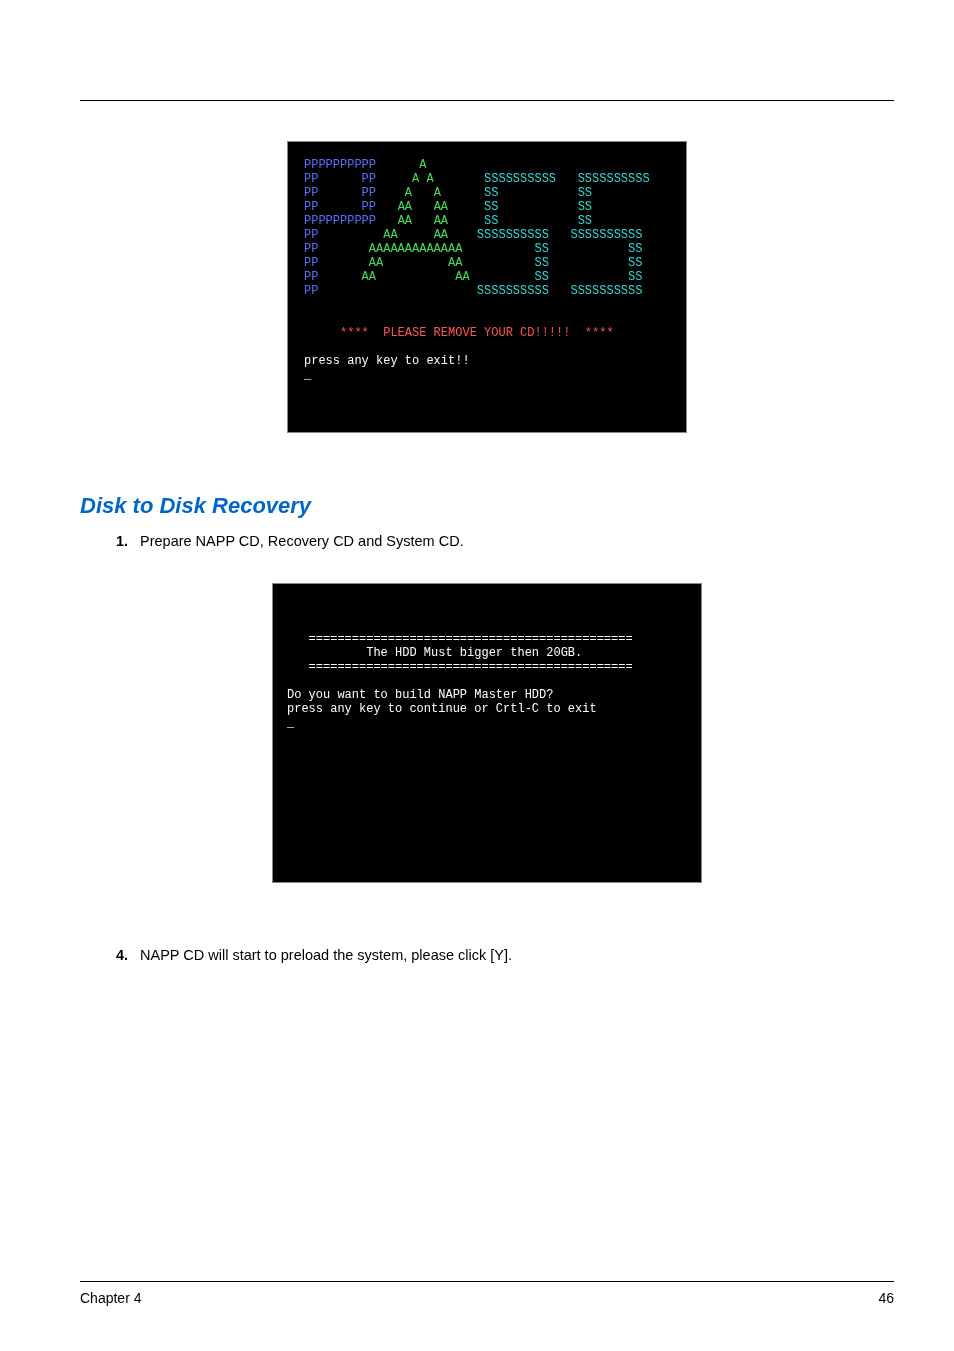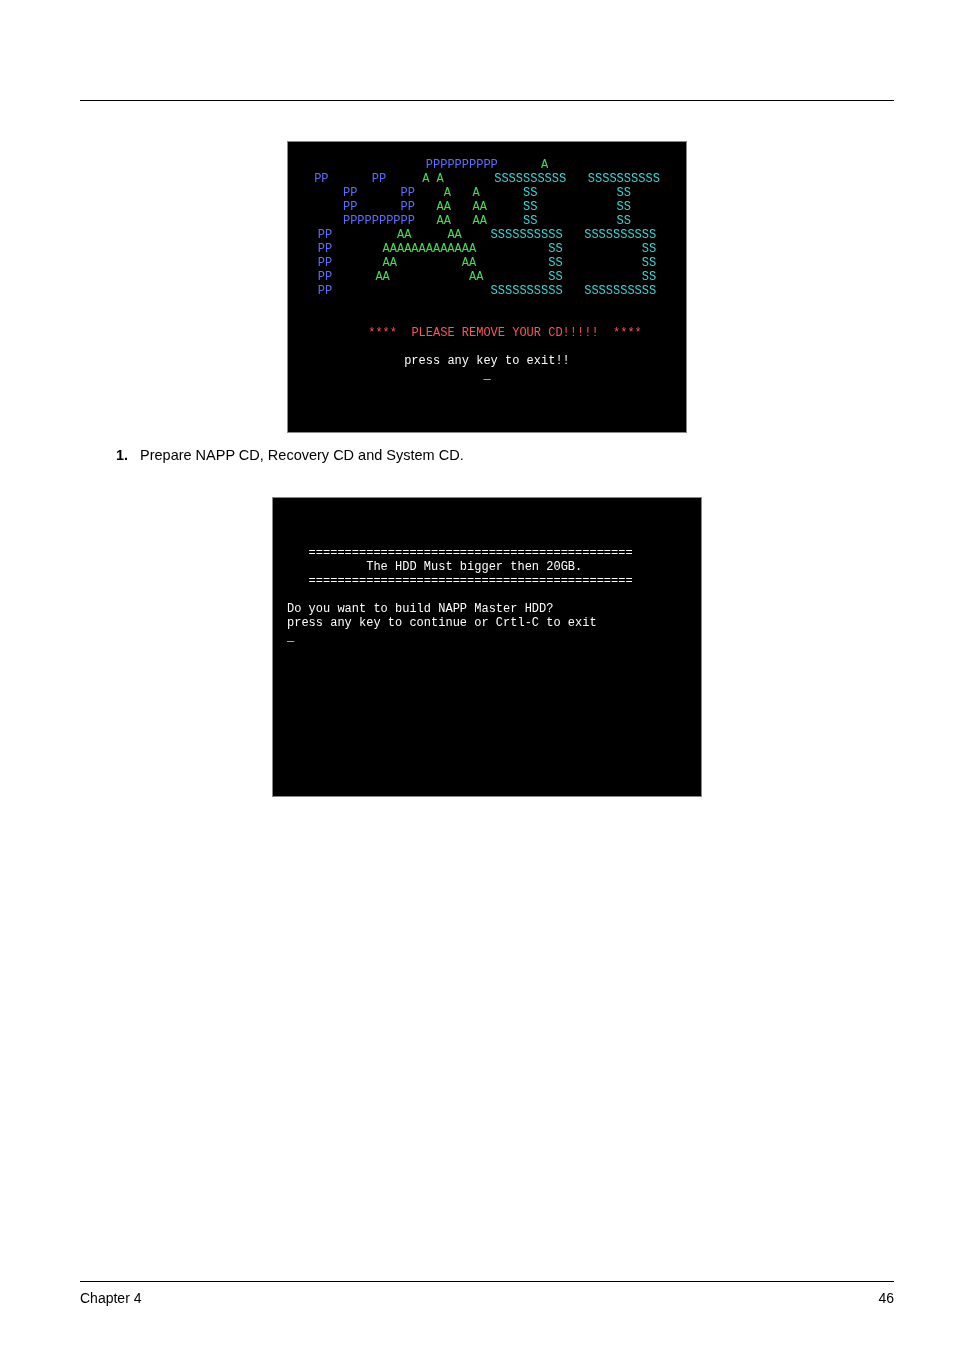--- a/index.html
+++ b/index.html
@@ -29,21 +29,20 @@
     white-space: pre;
     display: block;
     margin: 0 auto;
     border: 1px solid #888;
   }
   .console.first {
     width: 400px;
     height: 292px;
     padding: 16px 16px;
     box-sizing: border-box;
-    text-align: center;
   }
   .console.second {
     width: 430px;
     height: 300px;
     padding: 20px 14px;
     box-sizing: border-box;
     font-size: 12px;
   }
   .cblue  { color: #5a6dff; }
   .cgreen { color: #44dd55; }
@@ -102,36 +101,40 @@
 <span class="cblue">PP&nbsp;&nbsp;&nbsp;&nbsp;&nbsp;&nbsp;</span><span class="cgreen">AA&nbsp;&nbsp;&nbsp;&nbsp;&nbsp;&nbsp;&nbsp;&nbsp;&nbsp;&nbsp;&nbsp;AA&nbsp;&nbsp;&nbsp;&nbsp;&nbsp;&nbsp;&nbsp;&nbsp;&nbsp;</span><span class="ccyan">SS&nbsp;&nbsp;&nbsp;&nbsp;&nbsp;&nbsp;&nbsp;&nbsp;&nbsp;&nbsp;&nbsp;SS</span>
 <span class="cblue">PP&nbsp;&nbsp;&nbsp;&nbsp;&nbsp;&nbsp;&nbsp;&nbsp;&nbsp;&nbsp;&nbsp;&nbsp;&nbsp;&nbsp;&nbsp;&nbsp;&nbsp;&nbsp;&nbsp;&nbsp;&nbsp;&nbsp;</span><span class="ccyan">SSSSSSSSSS&nbsp;&nbsp;&nbsp;SSSSSSSSSS</span>
 <span class="cwhite"></span>
 <span class="cwhite"></span>
 <span class="cred">&nbsp;&nbsp;&nbsp;&nbsp;&nbsp;****&nbsp;&nbsp;PLEASE&nbsp;REMOVE&nbsp;YOUR&nbsp;CD!!!!!&nbsp;&nbsp;****</span>
 <span class="cwhite"></span>
 <span class="cwhite">press&nbsp;any&nbsp;key&nbsp;to&nbsp;exit!!</span>
 <span class="cwhite">_</span>
 </div>
 
+  <h2 class="section-title">Disk to Disk Recovery</h2>
 
   <ol class="steps" id="stepsA" style="list-style: none;">
       <li><span class="num">1.</span><span>Prepare NAPP CD, Recovery CD and System CD.</span></li>
     </ol>
 
   <div class="console second" id="console2">
 
    =============================================
            The HDD Must bigger then 20GB.
    =============================================
 
 Do you want to build NAPP Master HDD?
 press any key to continue or Crtl-C to exit
 _</div>
 
   <div style="height:50px"></div>
 
+  <ol class="steps" id="stepsB" start="4" style="list-style: none;">
+      <li><span class="num">4.</span><span>NAPP CD will start to preload the system, please click [Y].</span></li>
+    </ol>
 
   <div class="footer">
     <span>Chapter 4</span>
     <span>46</span>
   </div>
 
 </div>
 
 </body></html>

